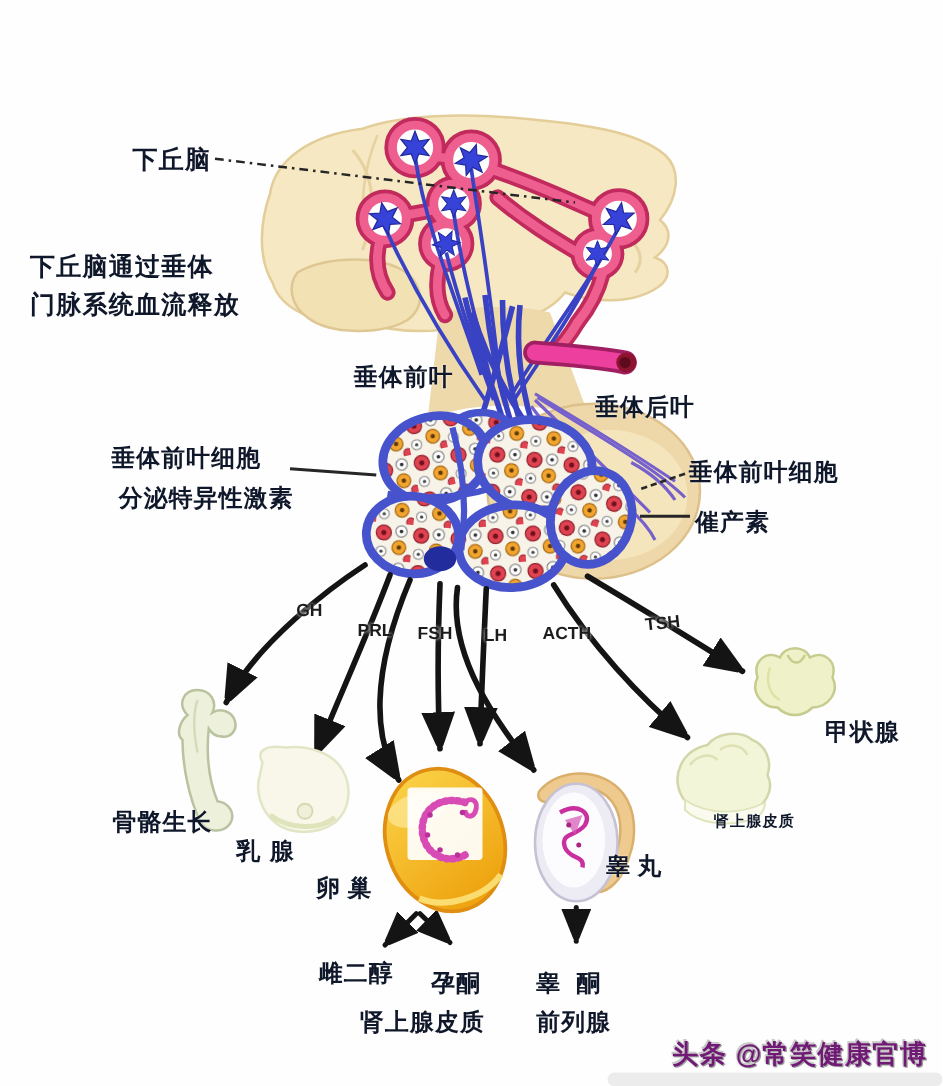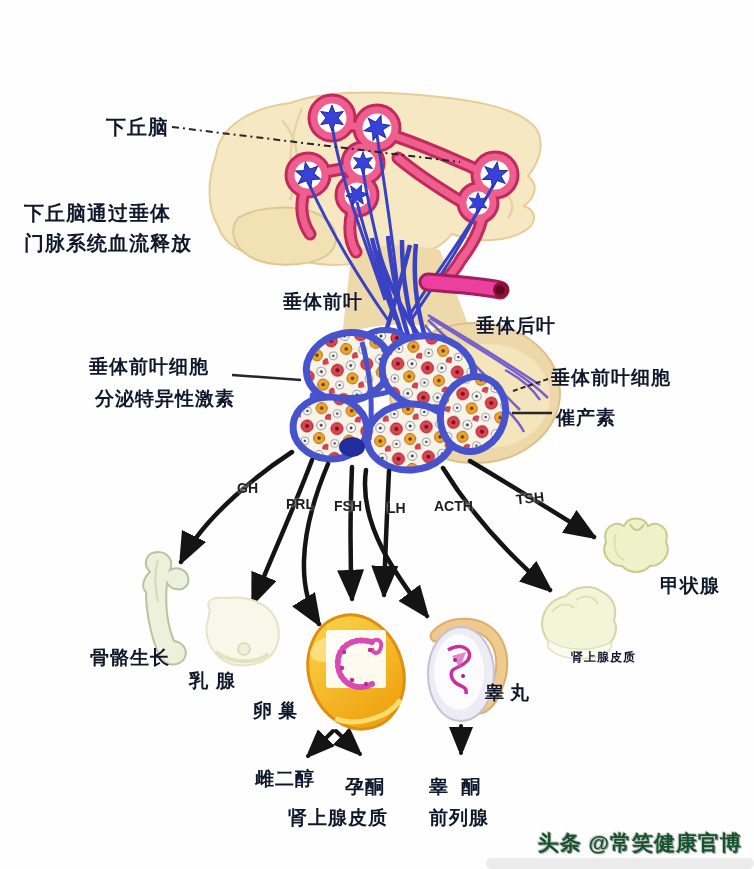--- a/index.html
+++ b/index.html
@@ -16,21 +16,21 @@
   .title{
     position:absolute;left:22px;top:8px;font-size:44px;font-weight:800;
     color:#151515;letter-spacing:1px;
   }
   .hlbl{
     position:absolute;font-weight:700;font-size:14px;color:#1c1c1c;
     white-space:nowrap;text-shadow:0 0 3px #fff;
   }
   .wm{
     position:absolute;right:12px;top:829px;font-size:21px;font-weight:800;
-    color:#14532d;letter-spacing:1px;
+    color:#701a75;letter-spacing:1px;
     text-shadow:-1px -1px 0 #c9c9c9,1px 1px 0 #9a9a9a,0 0 2px #b5b5b5;
   }
   .bottom-band{
     position:absolute;left:486px;top:858px;width:268px;height:11px;
     background:#ececec;border-radius:6px;
   }
 </style>
 </head>
 <body>
 

